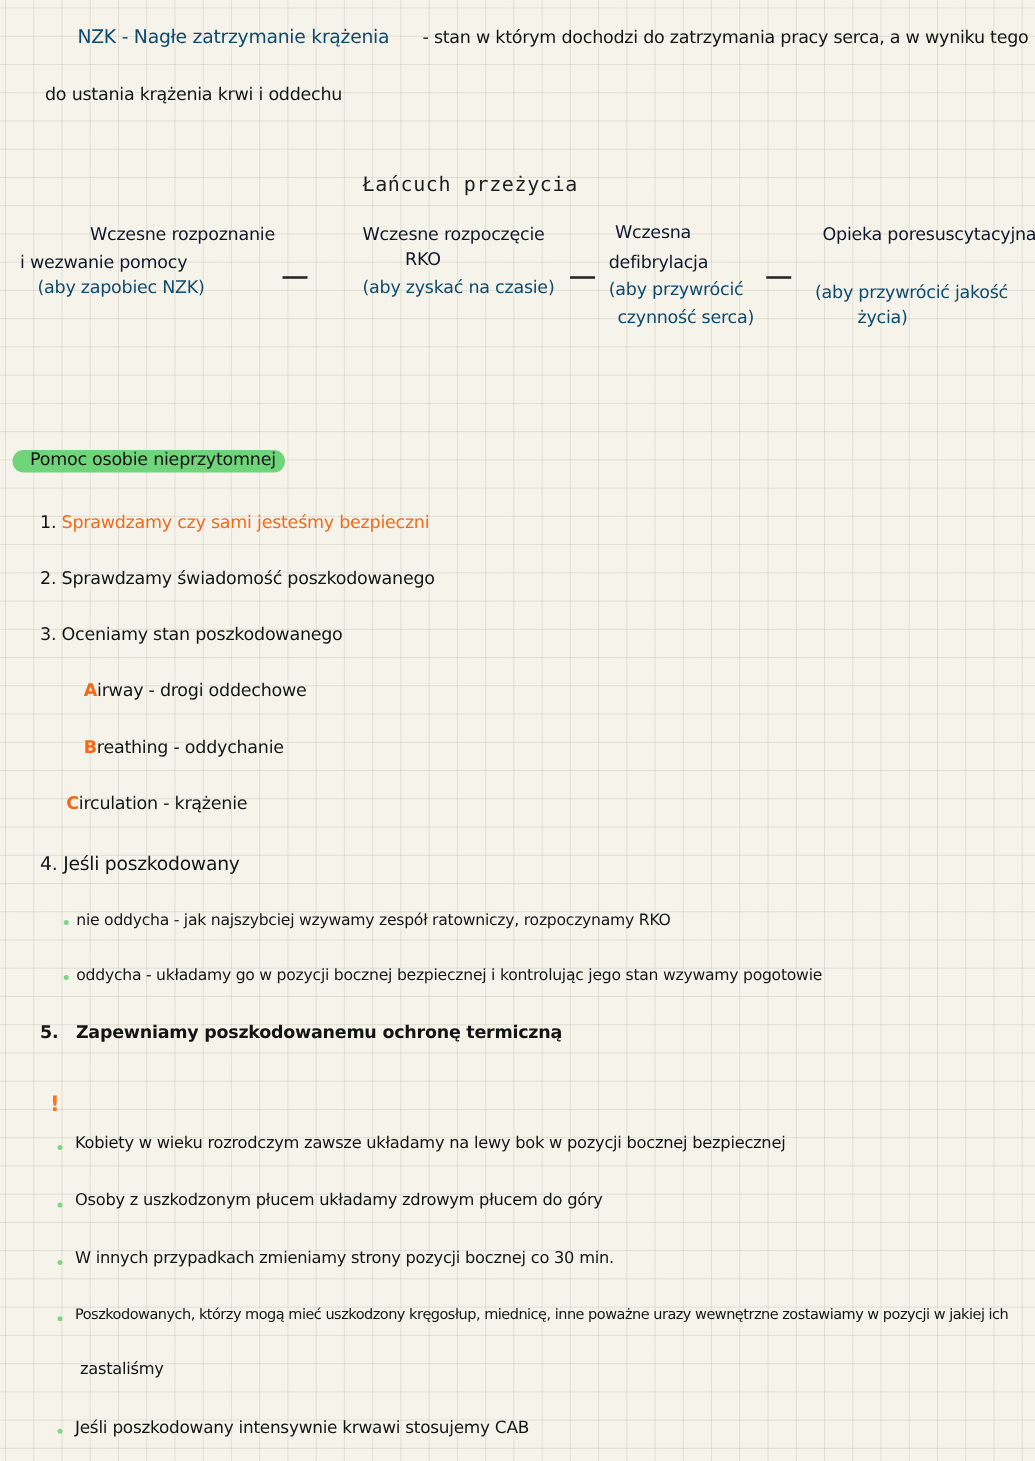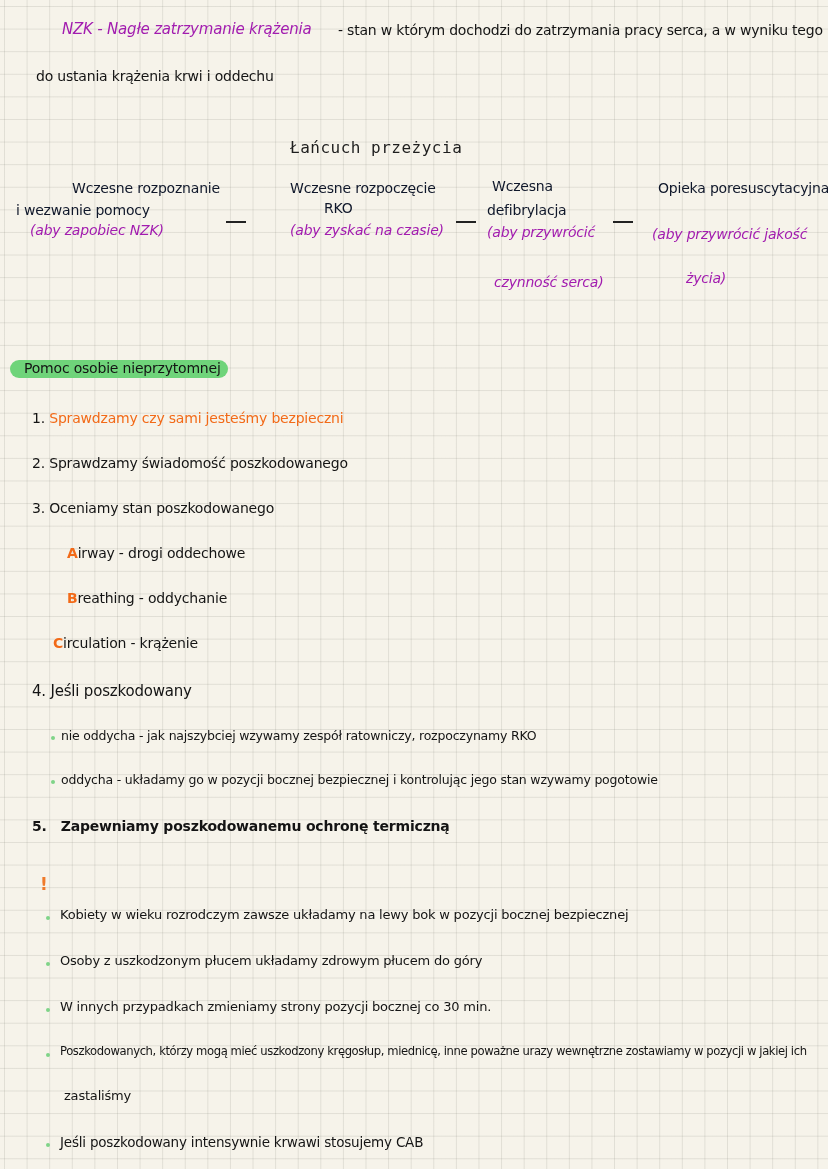--- a/index.html
+++ b/index.html
@@ -8,21 +8,21 @@
       background-color: #f6f3ea;
       background-image:
         linear-gradient(to right, rgba(150,150,140,0.22) 1px, transparent 1px),
         linear-gradient(to bottom, rgba(150,150,140,0.22) 1px, transparent 1px);
       background-size: 22.6px 22.6px;
       background-position: 4px 6px;
       font-family: "DejaVu Sans", sans-serif;
       color: #1a1a1a;
     }
     .hw { position: absolute; white-space: nowrap; font-family: "DejaVu Sans", sans-serif; font-size: 14px; letter-spacing: -0.2px; }
-    .blue { color: #a21caf; font-style: italic; }
+    .blue { color: #0c4a6e; }
     .red { color: #0f172a; }
     .orange { color: #f26a18; }
     .black { color: #141414; }
     .title-mono { position: absolute; font-family: "DejaVu Sans Mono", monospace; font-size: 16px; color: #1e1e1e; letter-spacing: 0.5px; }
     .dash { position: absolute; height: 1.5px; background: #222; width: 20px; }
     .highlight { position: absolute; background: #6fd47a; border-radius: 10px; height: 18px; }
     .bullet { position: absolute; width: 4px; height: 4px; background: #7fd488; border-radius: 50%; }
     .exclaim { position: absolute; color: #ef7a2a; font-weight: bold; font-size: 17px; font-family: "DejaVu Sans", sans-serif; }
     .cap { color: #f26a18; font-weight: bold; }
   </style>
@@ -49,28 +49,28 @@
   <div class="hw red" style="left:290px; top:180px;">Wczesne rozpoczęcie</div>
   <div class="hw red" style="left:324px; top:200px;">RKO</div>
   <div class="hw blue" style="left:290px; top:222px;">(aby zyskać na czasie)</div>
 </div>
 <div class="dash" style="left:456px; top:221px;"></div>
 
 <div>
   <div class="hw red" style="left:492px; top:178px;">Wczesna</div>
   <div class="hw red" style="left:487px; top:202px;">defibrylacja</div>
   <div class="hw blue" style="left:487px; top:224px;">(aby przywrócić</div>
-  <div class="hw blue" style="left:494px; top:246px;margin-top:28px;">czynność serca)</div>
+  <div class="hw blue" style="left:494px; top:246px;">czynność serca)</div>
 </div>
 <div class="dash" style="left:613px; top:221px;"></div>
 
 <div>
   <div class="hw red" style="left:658px; top:180px;">Opieka poresuscytacyjna</div>
   <div class="hw blue" style="left:652px; top:226px;">(aby przywrócić jakość</div>
-  <div class="hw blue" style="left:686px; top:246px;margin-top:24px;">życia)</div>
+  <div class="hw blue" style="left:686px; top:246px;">życia)</div>
 </div>
 
 <div class="highlight" style="left:10px; top:360px; width:218px;"></div>
 <div class="hw black" style="left:24px; top:360px; font-size:14px;">Pomoc osobie nieprzytomnej</div>
 
 <div class="hw" style="left:32px; top:410px;">
   <span class="black">1.</span>
   <span class="orange">Sprawdzamy czy sami jesteśmy bezpieczni</span>
 </div>
 <div class="hw black" style="left:32px; top:455px;">

